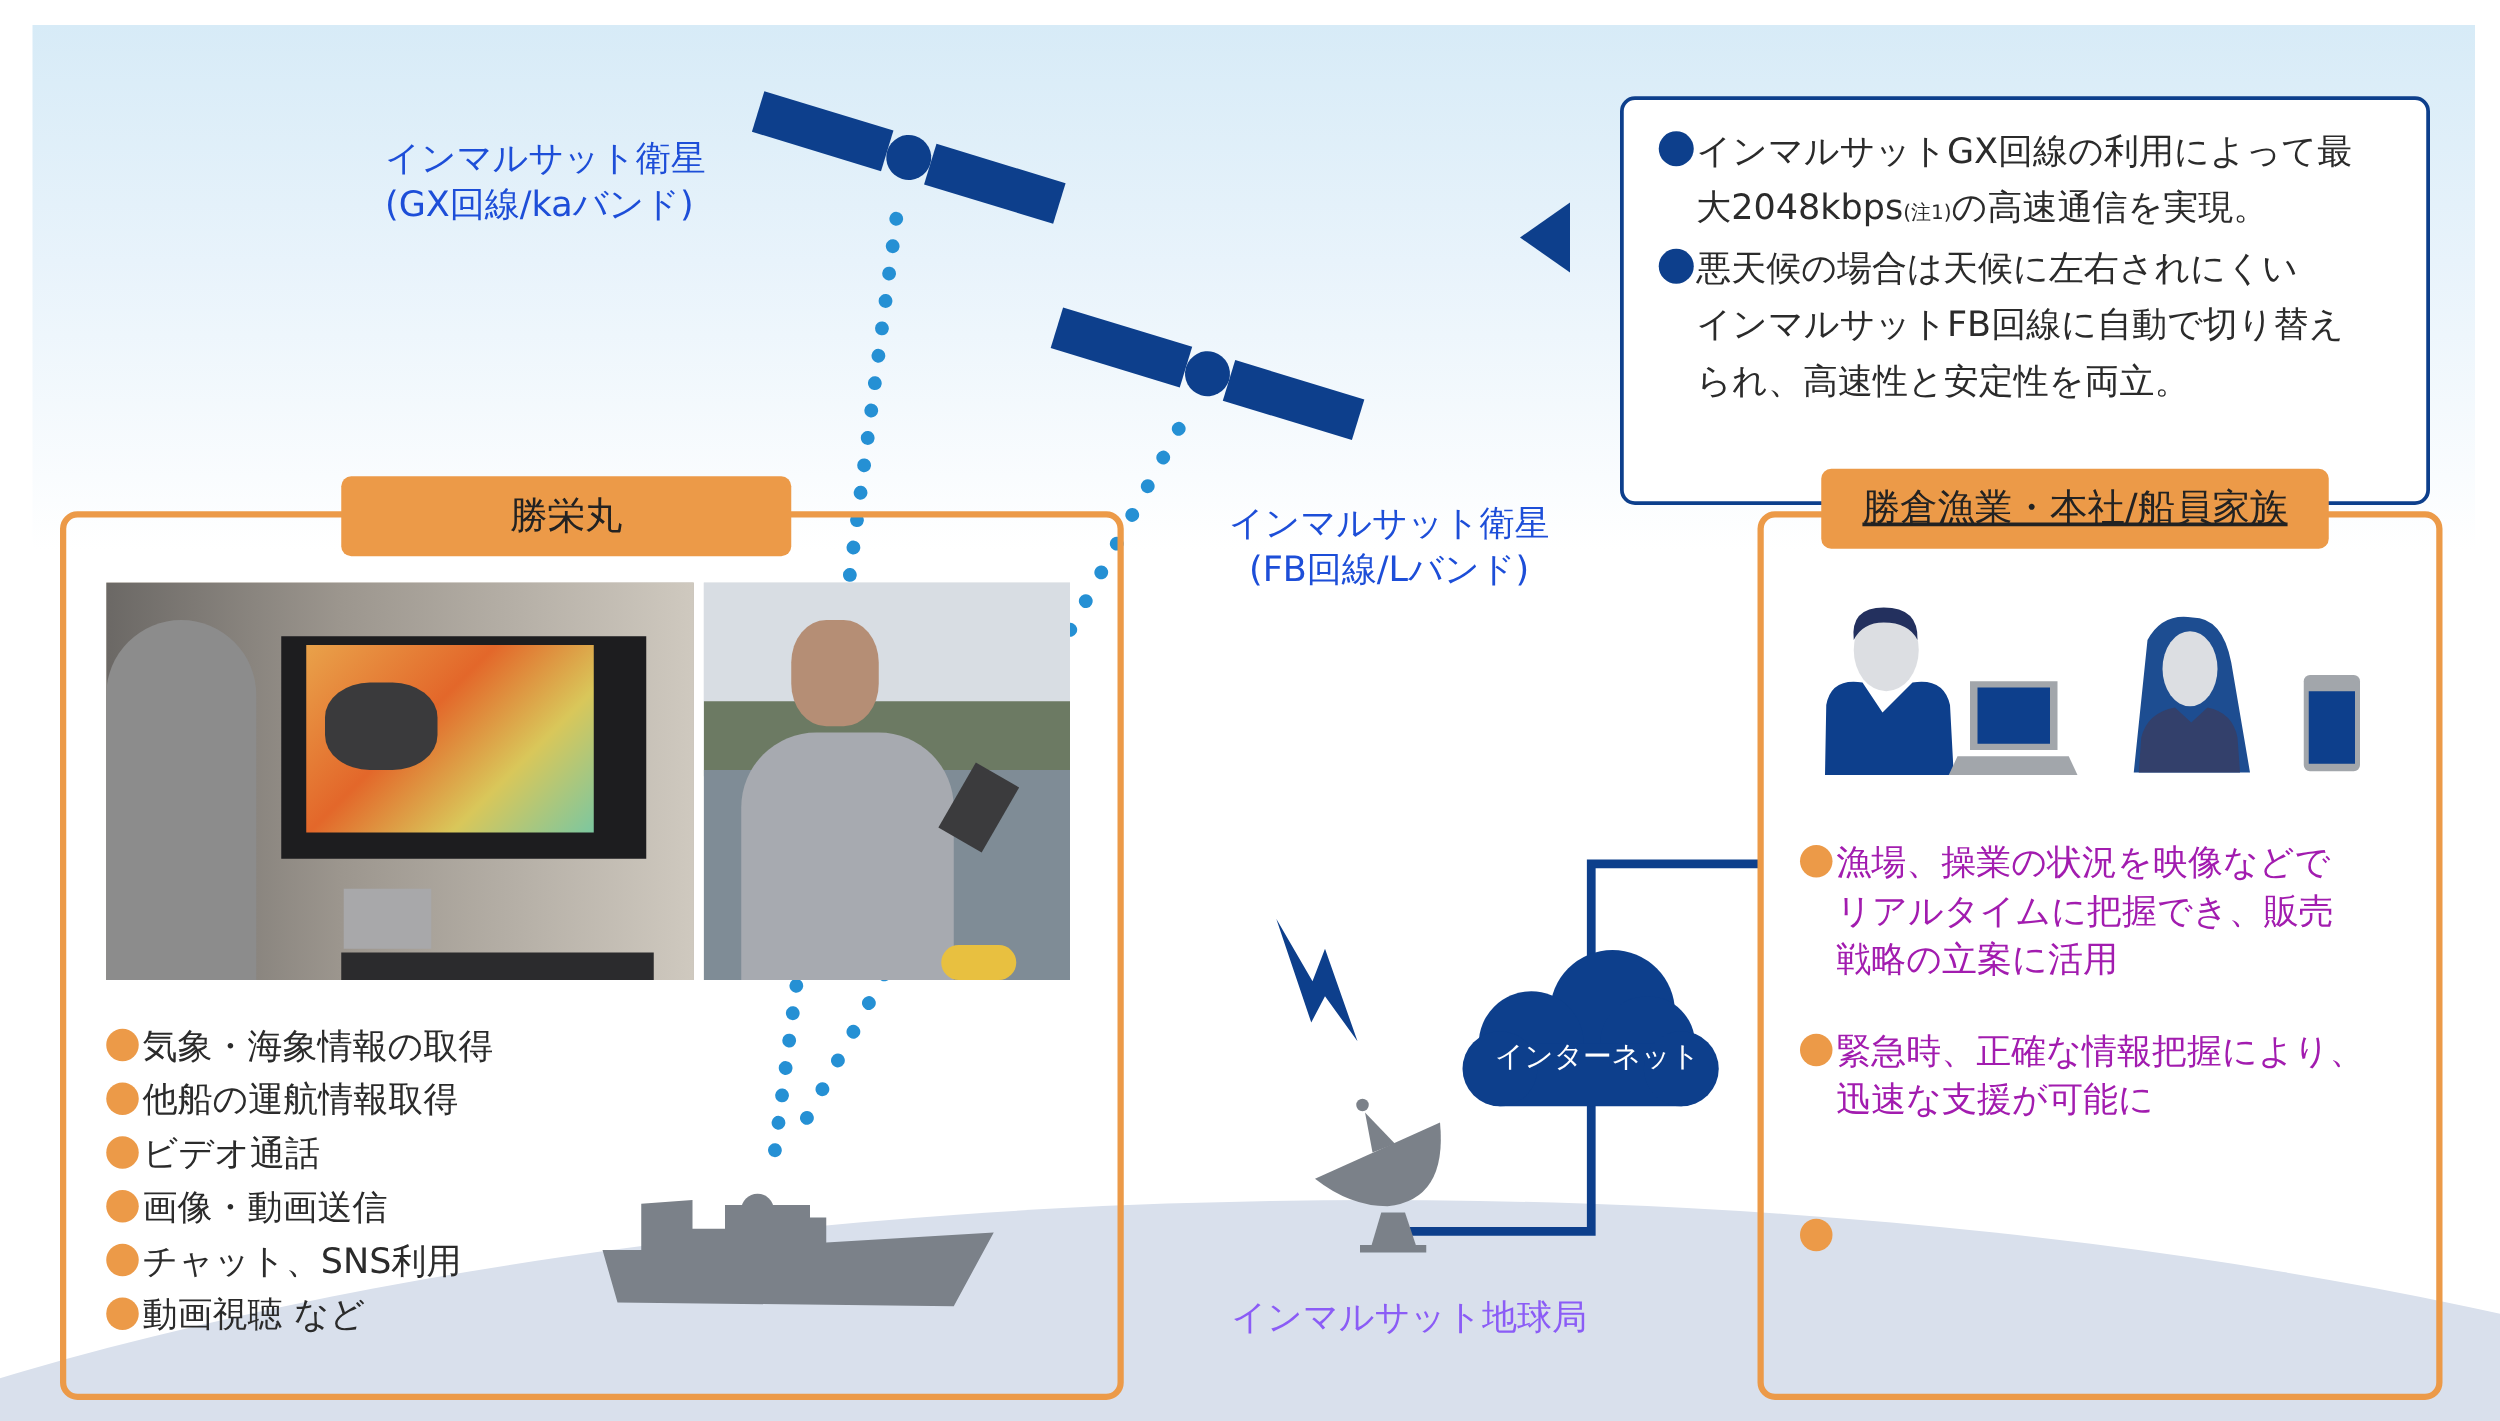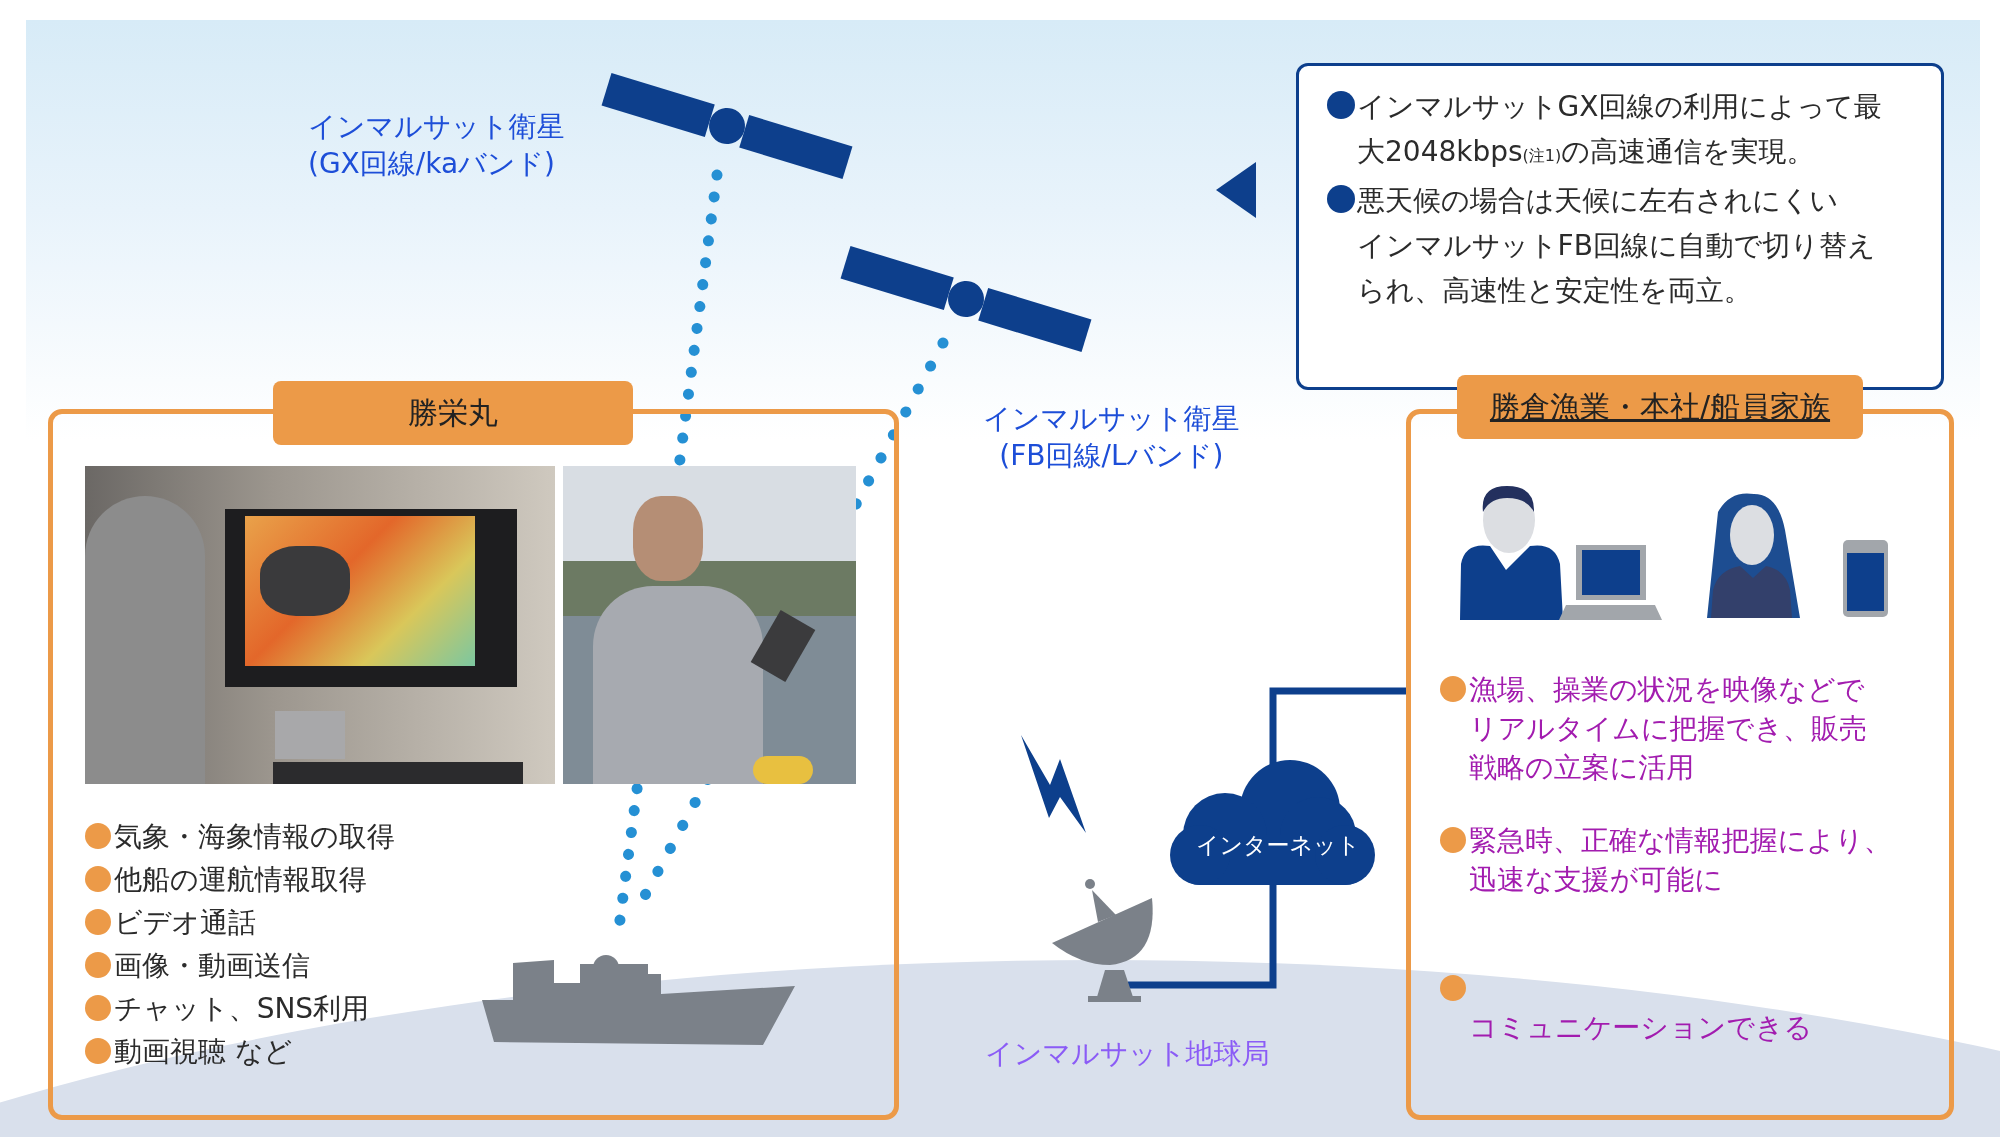--- a/index.html
+++ b/index.html
@@ -3,21 +3,21 @@
 <meta charset="utf-8">
 <style>
   html, body { margin: 0; padding: 0; background: #ffffff; }
   body { width: 2000px; height: 1137px; position: relative; overflow: hidden;
          font-family: "DejaVu Sans", "Liberation Sans", sans-serif; color: #222; }
   .abs { position: absolute; }
   #sky { left: 26px; top: 20px; width: 1954px; height: 420px;
          background: linear-gradient(to bottom, #d7ebf7 0%, #e8f3fb 45%, #ffffff 100%); }
   #art { left: 0; top: 0; width: 2000px; height: 1137px; }
   .sat-label { font-size: 28px; line-height: 37px; color: #1d4ed8; }
-  #info-box { left: 1296px; top: 63px; width: 648px; height: 327px; box-sizing: border-box;
+  #info-box { left: 1296px; top: 77px; width: 648px; height: 327px; box-sizing: border-box;
               border: 3px solid #0d3f8c; border-radius: 12px; background: #ffffff;
               padding: 18px 18px 0 28px; }
   .info-line { font-size: 28px; line-height: 45px; color: #2b2b2b; white-space: nowrap; }
   .blue-dot { display: inline-block; width: 28px; height: 28px; border-radius: 50%;
               background: #0d3f8c; vertical-align: -3px; margin-right: 2px; }
   .indent { padding-left: 30px; }
   .note { font-size: 16px; }
   .panel { position: absolute; border: 5px solid #ec9a48; border-radius: 14px; box-sizing: border-box; }
   #ship-panel { left: 48px; top: 409px; width: 851px; height: 711px; }
   #office-panel { left: 1406px; top: 409px; width: 548px; height: 711px; }
@@ -177,15 +177,14 @@
     <div><span class="orange-dot"></span><span>漁場、操業の状況を映像などで</span></div>
     <div class="cont">リアルタイムに把握でき、販売</div>
     <div class="cont">戦略の立案に活用</div>
   </div>
   <div class="office-item" style="margin-bottom:70px;">
     <div><span class="orange-dot"></span><span>緊急時、正確な情報把握により、</span></div>
     <div class="cont">迅速な支援が可能に</div>
   </div>
   <div class="office-item">
     <div><span class="orange-dot"></span></div>
-    <div class="cont">コミュニケーションできる</div>
   </div>
 </div>
 
 </body></html>

